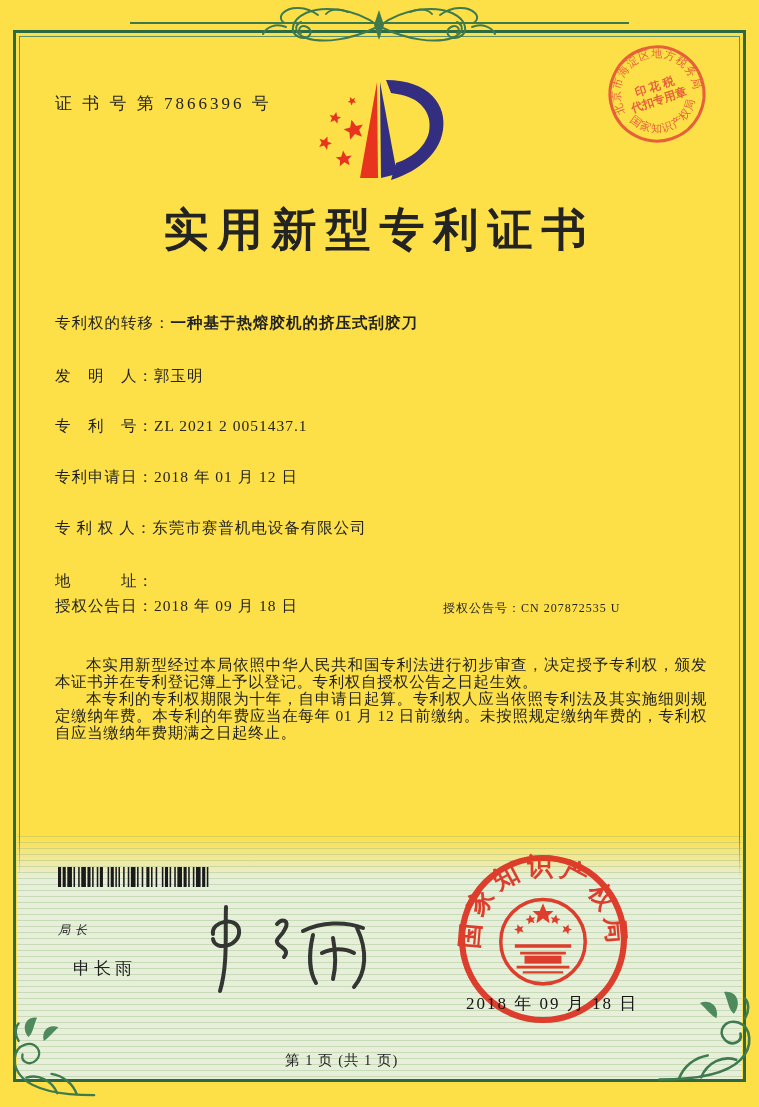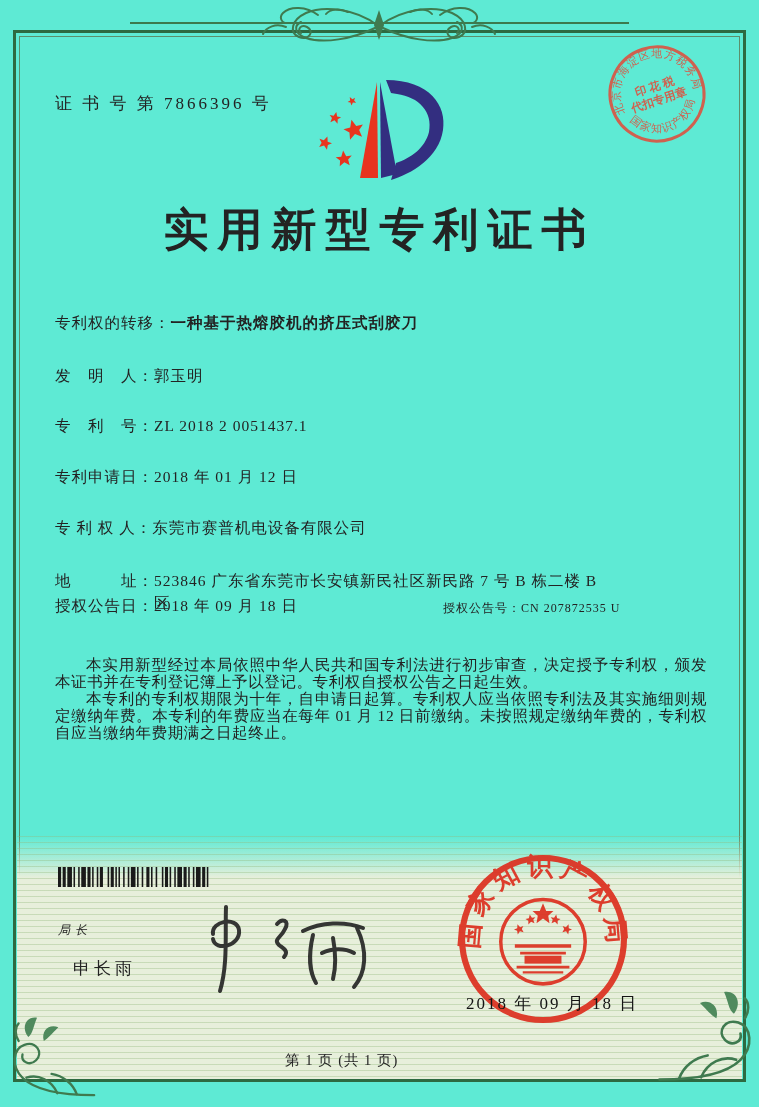--- a/index.html
+++ b/index.html
@@ -1,20 +1,20 @@
 <!DOCTYPE html>
 <html><head>
 <meta charset="utf-8">
 <style>
   html,body{margin:0;padding:0;background:#888;}
   .page{
     position:relative;
     width:759px;height:1107px;
     margin:0 auto;
-    background:#5eead4;
+    background:#fde047;
     overflow:hidden;
     font-family:"Liberation Serif","DejaVu Serif",serif;
     color:#232323;
   }
   
   .frame{
     position:absolute;left:13px;top:30px;right:13px;bottom:25px;
     border:3px solid #2d6a41;
     pointer-events:none;
   }
@@ -156,34 +156,32 @@
   <div class="frow" style="top:312px">
     <span class="flabel">专利权的转移：</span>
     <span class="fvalue" style="font-weight:600">一种基于热熔胶机的挤压式刮胶刀</span>
   </div>
   <div class="frow" style="top:365px">
     <span class="flabel">发　明　人：</span>
     <span class="fvalue">郭玉明</span>
   </div>
   <div class="frow" style="top:415px">
     <span class="flabel">专　利　号：</span>
-    <span class="fvalue">ZL 2018 2 0051437.1</span>
+    <span class="fvalue">ZL 2021 2 0051437.1</span>
   </div>
   <div class="frow" style="top:466px">
     <span class="flabel">专利申请日：</span>
     <span class="fvalue">2018 年 01 月 12 日</span>
   </div>
   <div class="frow" style="top:517px">
     <span class="flabel">专 利 权 人：</span>
     <span class="fvalue">东莞市赛普机电设备有限公司</span>
   </div>
   <div class="frow" style="top:570px">
     <span class="flabel">地　　　址：</span>
-    <span class="fvalue"><span>523846 广东省东莞市长安镇新民社区新民路 7 号 B 栋二楼 B</span><br>
-      <span>区</span></span>
   </div>
 
   <div class="grant-left">
     <span>授权公告日：</span><span>2018 年 09 月 18 日</span>
   </div>
   <div class="grant-right">
     <span>授权公告号：</span><span>CN 207872535 U</span>
   </div>
 
   <div class="paras">

